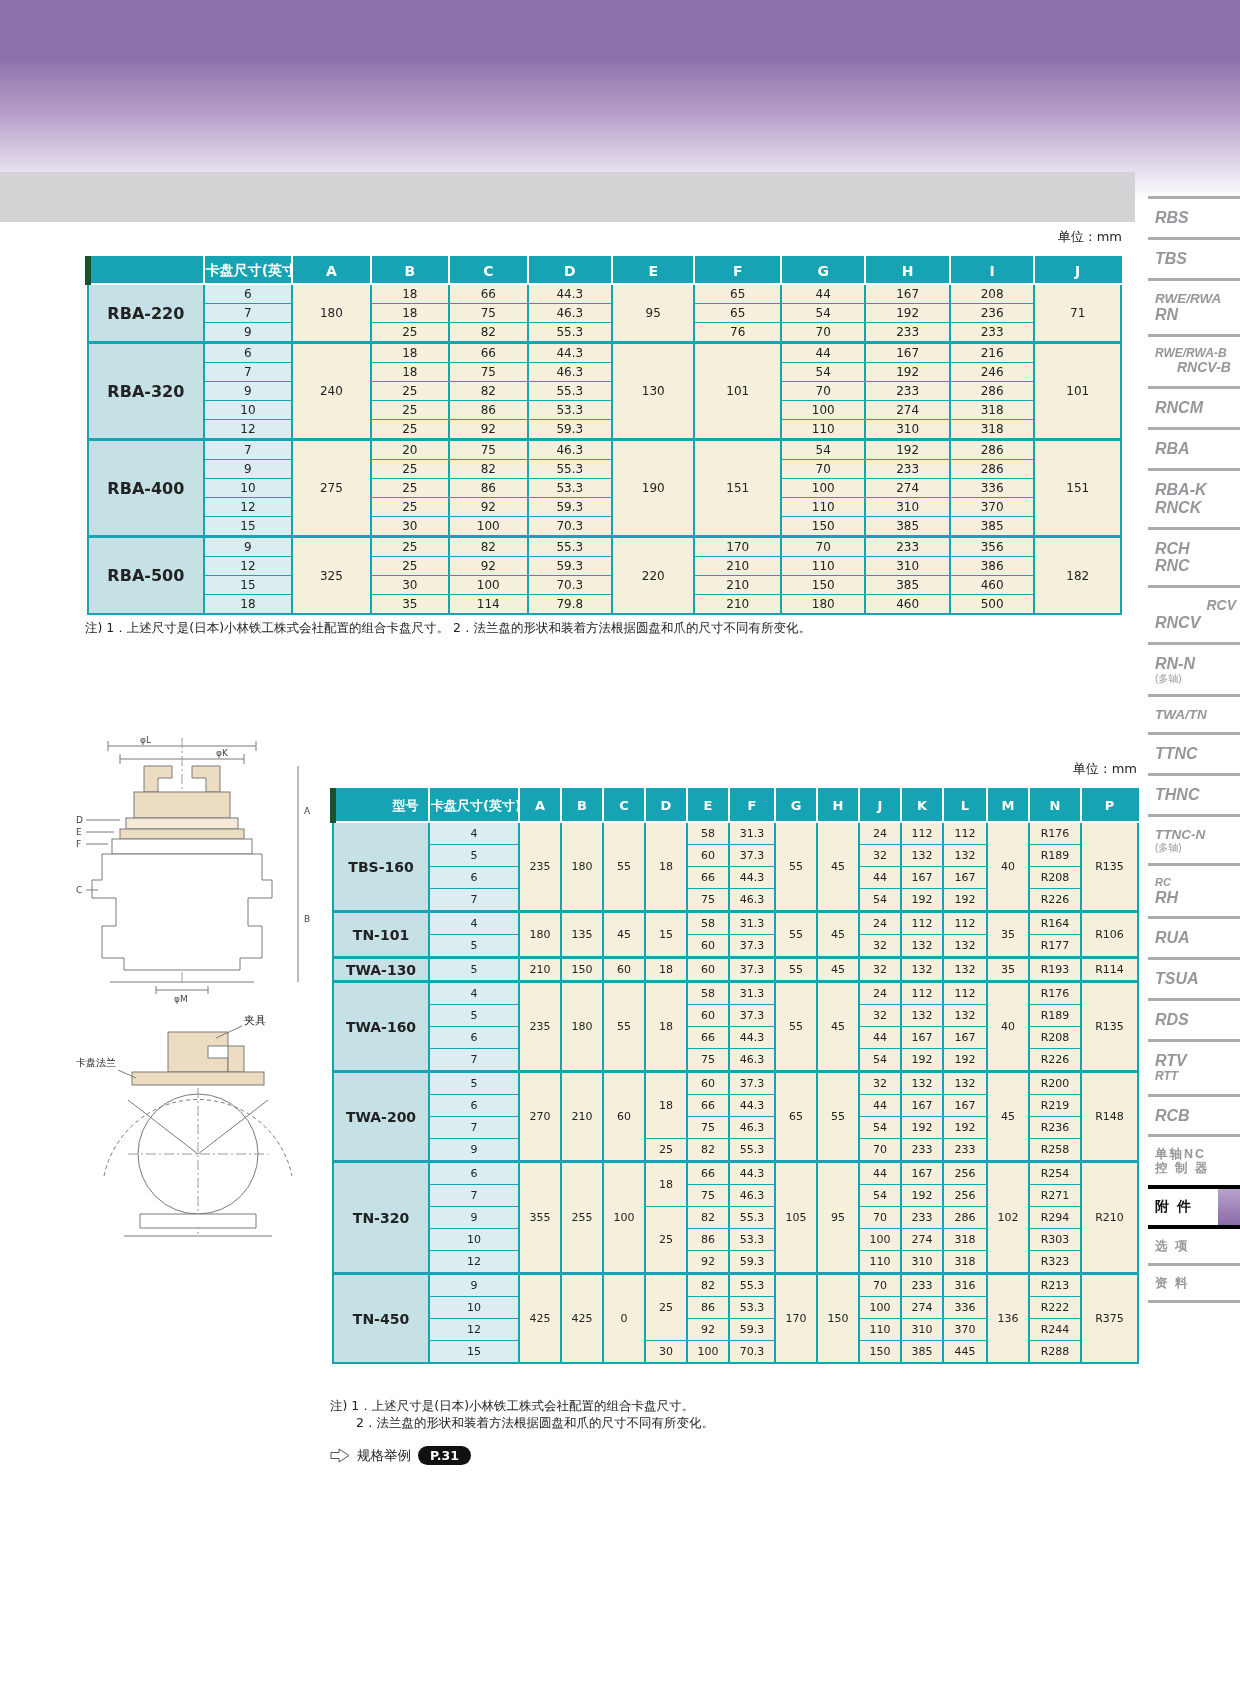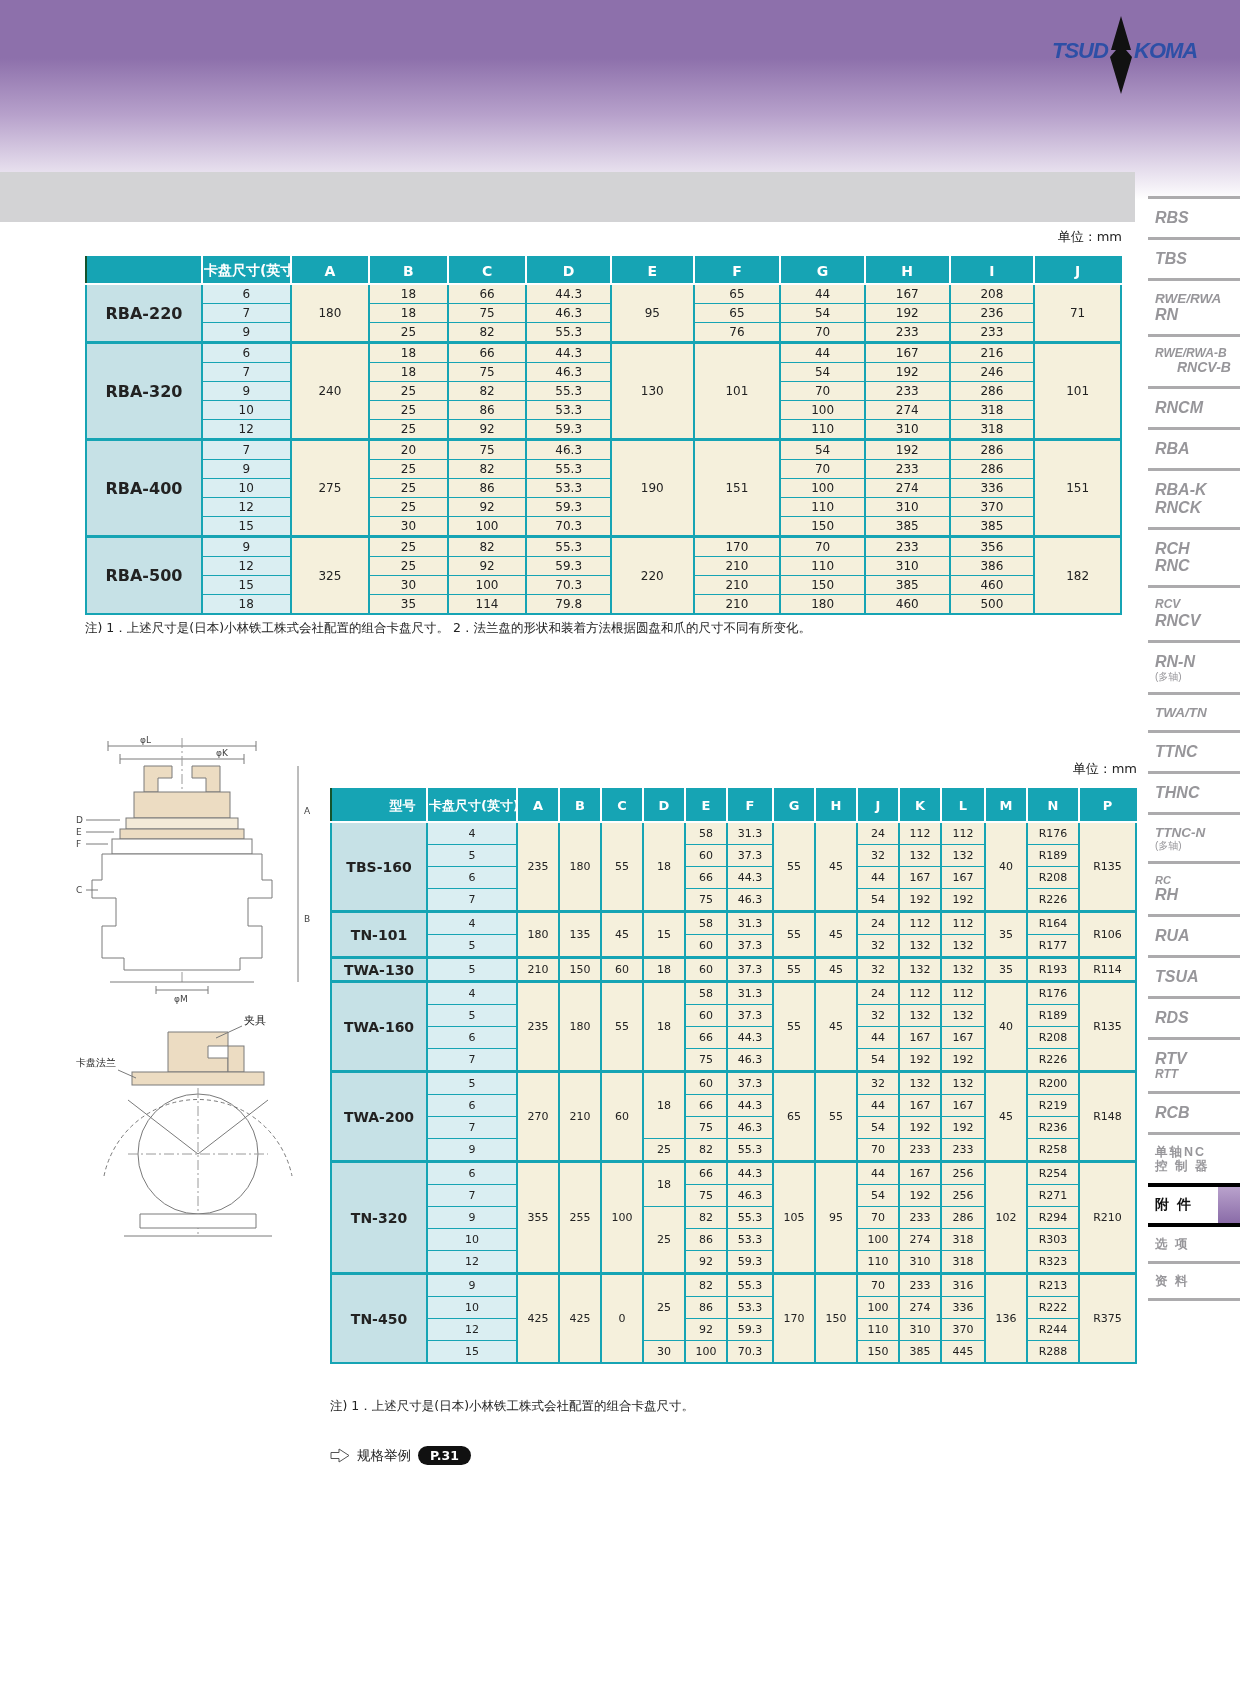--- a/index.html
+++ b/index.html
@@ -20,21 +20,21 @@
   #logo-diamond{position:absolute;left:56px;top:-14px;}
 
   
   .unit{position:absolute;font-size:13px;color:#222;text-align:right;}
 
   
   table.spec{border-collapse:collapse;table-layout:fixed;border:2px solid #16a4b4;position:absolute;}
   table.spec th{background:#16a4b4;color:#fff;font-weight:bold;text-align:center;
     border-left:2px solid #fff;border-right:2px solid #fff;border-bottom:2px solid #fff;
     white-space:nowrap;overflow:hidden;}
-  table.spec th:first-child{border-left:2px solid #14532d;padding-left:48px;}
+  table.spec th:first-child{border-left:6px solid #14532d;padding-left:48px;}
   table.spec th:last-child{border-right:2px solid #16a4b4;}
   table.spec td{border:1px solid #16a4b4;border-left-width:2px;border-right-width:2px;
     text-align:center;color:#222;padding:0;white-space:nowrap;overflow:hidden;}
   table.spec tr.grp td{border-top:3px solid #16a4b4;}
   table.spec tbody tr:first-child td{border-top:2px solid #fff;}
   table.spec td.model{background:#c6e1e6;font-weight:bold;}
   table.spec td.size{background:#daeef2;}
   table.spec td.data{background:#f5f0dc;}
 
   #t1{left:85px;top:256px;width:1037px;}
@@ -73,27 +73,20 @@
   .drawing text.cjk{font-size:11px;fill:#222;}
 </style>
 </head>
 <body>
 
 <div id="page">
 
   <div id="banner"></div>
   <div id="graybar"></div>
 
-  <div id="logo">
-    <span id="logo-left" class="logo-text">TSUD</span>
-    <svg id="logo-diamond" width="26" height="78" viewBox="0 0 26 78">
-      <polygon points="13,0 23,34 18,34 24,41 13,78 2,41 8,34 3,34" fill="#111"></polygon>
-    </svg>
-    <span id="logo-right" class="logo-text">KOMA</span>
-  </div>
 
   <div class="unit" style="left:85px;top:228px;width:1037px;">单位：mm</div>
   <div class="unit" style="left:330px;top:760px;width:807px;">单位：mm</div>
 
   <table id="t1" class="spec">
     <colgroup>
       <col style="width:115px">
         <col style="width:88px">
         <col style="width:78px">
         <col style="width:78px">
@@ -683,20 +676,21 @@
           <td class="data">150</td>
           <td class="data">385</td>
           <td class="data">445</td>
           <td class="data">R288</td>
         </tr>
       </tbody>
     </table>
 
   <div id="note2" class="note" style="left:330px;top:1398px;width:800px;">
     <div class="line1">注) 1．上述尺寸是(日本)小林铁工株式会社配置的组合卡盘尺寸。</div>
+    <div class="line2">2．法兰盘的形状和装着方法根据圆盘和爪的尺寸不同有所变化。</div>
   </div>
 
   <div id="speclink">
     <svg width="20" height="15" viewBox="0 0 20 15">
       <path d="M1,4.5 h8 V1 l10,6.5 -10,6.5 V10.5 H1 z" fill="#fff" stroke="#555" stroke-width="1"></path>
     </svg>
     <span class="lbl">规格举例</span>
     <span class="badge">P.31</span>
   </div>
 
@@ -723,21 +717,21 @@
       </div>
       <div class="sb-item">
         <div style="font-size: 16px;">RBA-K</div>
         <div style="font-size: 16px;">RNCK</div>
       </div>
       <div class="sb-item">
         <div style="font-size: 16px;">RCH</div>
         <div style="font-size: 16px;">RNC</div>
       </div>
       <div class="sb-item">
-        <div style="font-size: 12px;">RCV</div>
+        <div style="font-size: 14px; text-align: right;">RCV</div>
         <div style="font-size: 16px;">RNCV</div>
       </div>
       <div class="sb-item">
         <div style="font-size: 16px;">RN-N</div>
         <div style="font-size: 10px; font-style: normal; font-weight: normal;">(多轴)</div>
       </div>
       <div class="sb-item">
         <div style="font-size: 13.5px;">TWA/TN</div>
       </div>
       <div class="sb-item">

